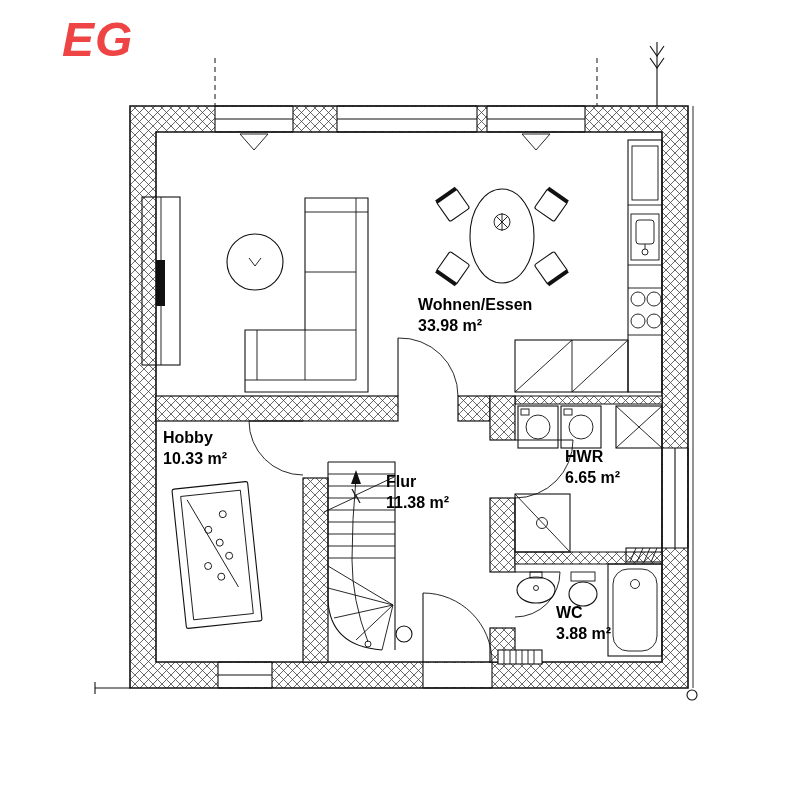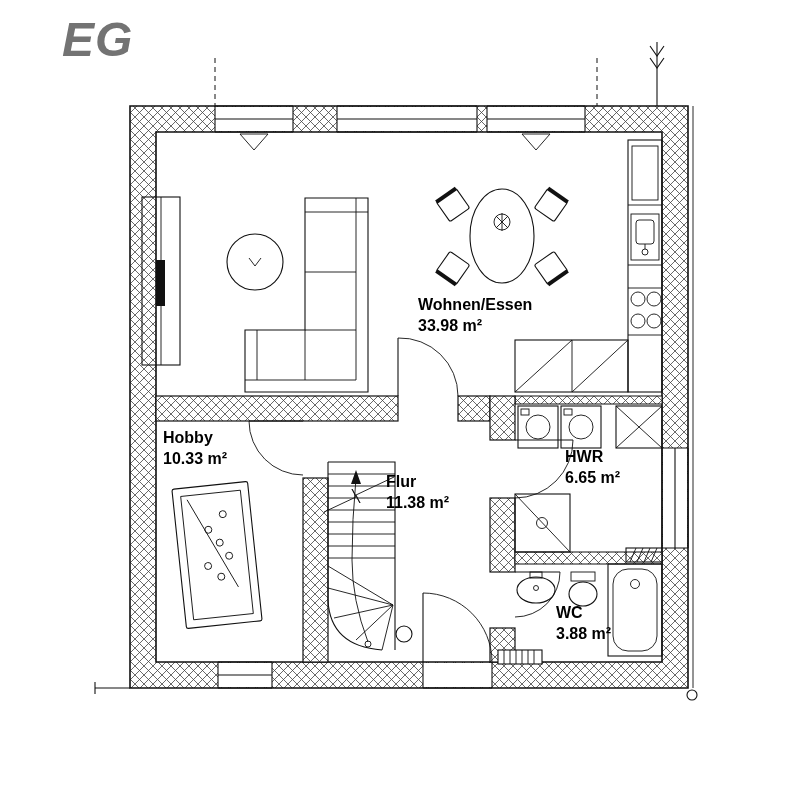--- a/index.html
+++ b/index.html
@@ -1,19 +1,19 @@
 <!DOCTYPE html>
 <html><head>
 <meta charset="utf-8">
 <style>
   html,body{margin:0;padding:0;background:#ffffff;}
   body{width:800px;height:800px;font-family:"Liberation Sans",sans-serif;}
   .stage{position:relative;width:800px;height:800px;background:#fff;overflow:hidden;}
   .floor-title{position:absolute;left:62px;top:12px;font-style:italic;font-weight:700;
-               font-size:48px;color:#737373;letter-spacing:1px;}
+               font-size:48px;color:#ef4444;letter-spacing:1px;}
   svg{position:absolute;left:0;top:0;}
   .room-label{font:700 16px "Liberation Sans",sans-serif;fill:#000;}
   .t   {stroke:#111;stroke-width:1.1;fill:none;}
   .thin{stroke:#111;stroke-width:0.9;fill:none;}
   .wh  {fill:#fff;stroke:none;}
   .dash{stroke:#111;stroke-width:1;fill:none;stroke-dasharray:5 4;}
 </style>
 </head>
 <body>
 

